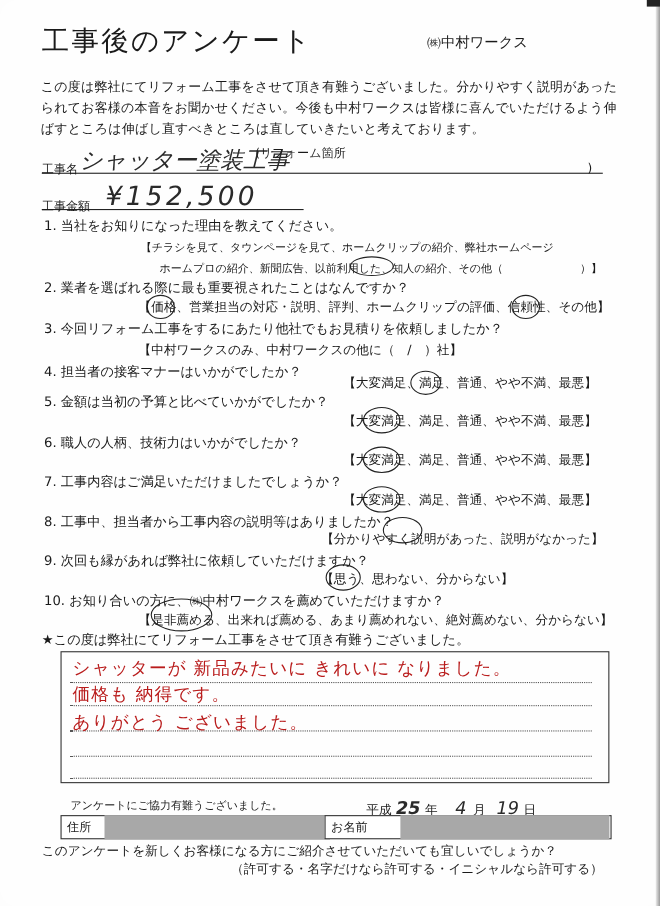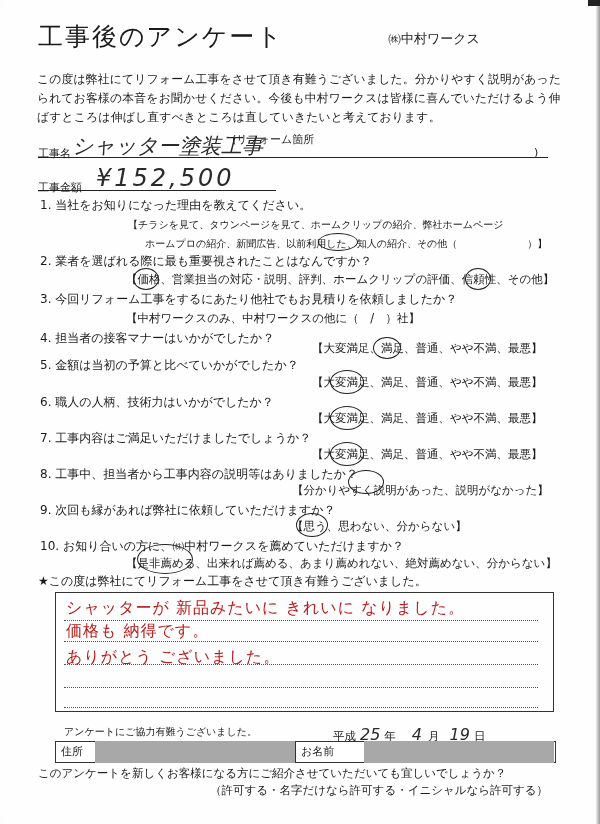--- a/index.html
+++ b/index.html
@@ -135,21 +135,21 @@
     <div class="dotline" style="top:71px;"></div>
     <div class="dotline" style="top:94px;"></div>
     <div class="dotline" style="top:114px;"></div>
     <div class="cline" style="top:5px;">シャッターが 新品みたいに きれいに なりました。</div>
     <div class="cline" style="top:28px;">価格も 納得です。</div>
     <div class="cline" style="top:54px;">ありがとう ございました。</div>
   </div>
 
   <div class="abs q" style="left:30px; top:725px; font-size:10px;margin-left:34px;">アンケートにご協力有難うございました。</div>
   <div class="abs q" style="left:333px; top:725px; font-size:11.5px;">
-    <span>平成</span><span class="hw" style="font-size:16px; margin:0 4px;">25</span><span>年</span><span class="hw" style="font-size:16px; margin:0 6px 0 16px;">4</span><span>月</span><span class="hw" style="font-size:16px; margin:0 4px 0 10px;">19</span><span>日</span>
+    <span>平成</span><span class="hw" style="font-size:16px; margin:0 4px;font-weight:bold;">25</span><span>年</span><span class="hw" style="font-size:16px; margin:0 6px 0 16px;">4</span><span>月</span><span class="hw" style="font-size:16px; margin:0 4px 0 10px;">19</span><span>日</span>
   </div>
 
   <div class="addr-box">
     <div class="addr-cell" style="left:0; width:238px;">
       <span>住所</span>
     </div>
     <div class="redact" style="left:40px; width:200px;"></div>
     <div class="addr-cell" style="left:240px; width:254px;">
       <span>お名前</span>
     </div>

